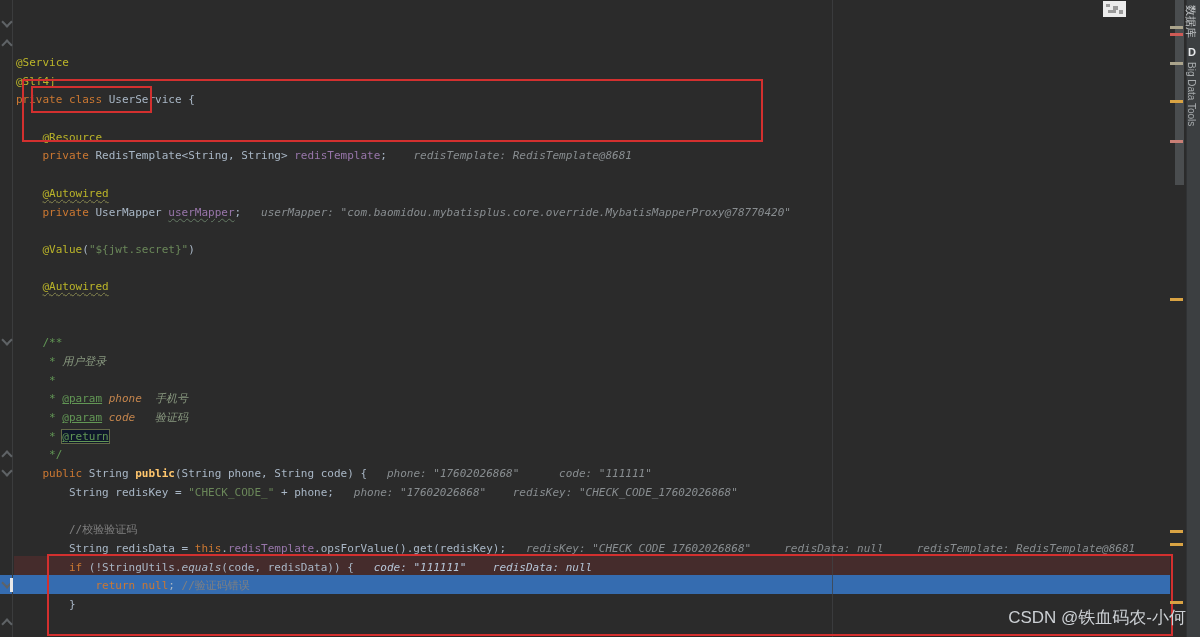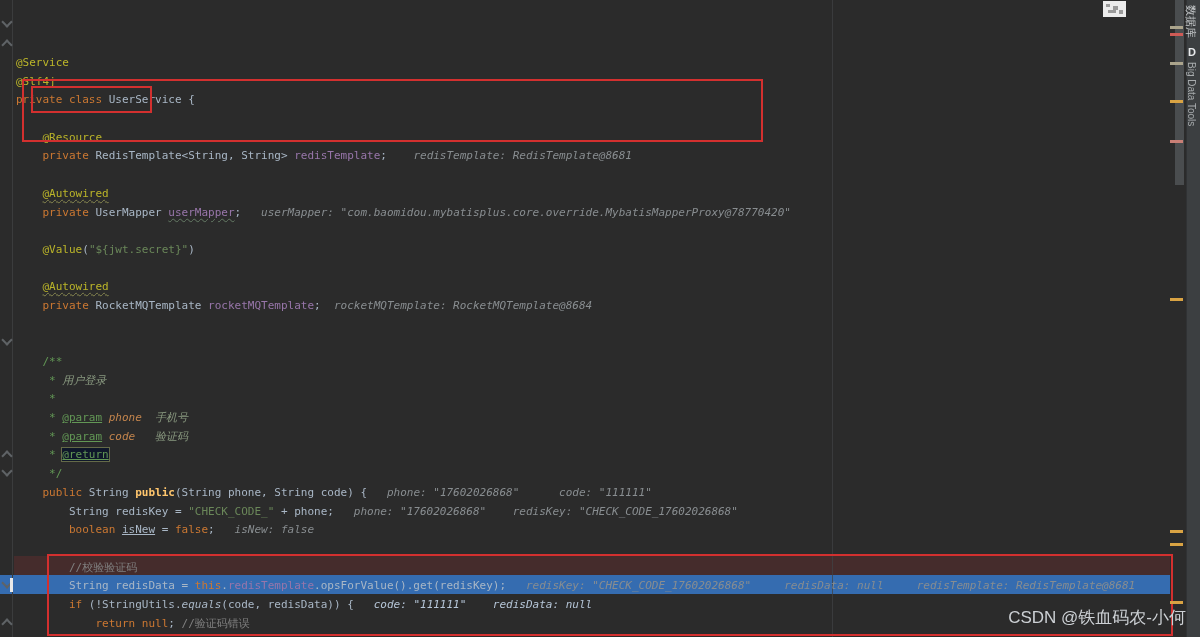--- a/index.html
+++ b/index.html
@@ -76,33 +76,31 @@
       <div class="line">&nbsp;</div>
       <div class="line"><span class="pl">    </span><span class="ann">@Resource</span></div>
       <div class="line"><span class="pl">    </span><span class="kw">private </span><span class="pl">RedisTemplate&lt;String, String&gt; </span><span class="fld">redisTemplate</span><span class="pl">;</span><span class="hint">    redisTemplate: RedisTemplate@8681</span></div>
       <div class="line">&nbsp;</div>
       <div class="line"><span class="pl">    </span><span class="ann wavy">@Autowired</span></div>
       <div class="line"><span class="pl">    </span><span class="kw">private </span><span class="pl">UserMapper </span><span class="fld wavy2">userMapper</span><span class="pl">;</span><span class="hint">   userMapper: "com.baomidou.mybatisplus.core.override.MybatisMapperProxy@78770420"</span></div>
       <div class="line">&nbsp;</div>
       <div class="line"><span class="pl">    </span><span class="ann">@Value</span><span class="pl">(</span><span class="str">"${jwt.secret}"</span><span class="pl">)</span></div>
       <div class="line">&nbsp;</div>
       <div class="line"><span class="pl">    </span><span class="ann wavy">@Autowired</span></div>
-      <div class="line"><span class="pl">    </span><span class="kw">private </span><span class="pl">RocketMQTemplate </span><span class="fld">rocketMQTemplate</span><span class="pl">;</span><span class="hint">  rocketMQTemplate: RocketMQTemplate@8684</span></div>
       <div class="line">&nbsp;</div>
       <div class="line">&nbsp;</div>
       <div class="line"><span class="doc">    /**</span></div>
       <div class="line"><span class="doc">     * </span><span class="docd">用户登录</span></div>
       <div class="line"><span class="doc">     *</span></div>
       <div class="line"><span class="doc">     * </span><span class="doctag">@param</span><span class="doc"> </span><span class="docp">phone</span><span class="doc">  </span><span class="docd">手机号</span></div>
       <div class="line"><span class="doc">     * </span><span class="doctag">@param</span><span class="doc"> </span><span class="docp">code</span><span class="doc">   </span><span class="docd">验证码</span></div>
       <div class="line"><span class="doc">     * </span><span class="doctag rethl">@return</span></div>
       <div class="line"><span class="doc">     */</span></div>
       <div class="line"><span class="pl">    </span><span class="kw">public </span><span class="pl">String </span><span class="mn">public</span><span class="pl">(String phone, String code) {</span><span class="hint">   phone: "17602026868"      code: "111111"</span></div>
       <div class="line"><span class="pl">        String redisKey = </span><span class="str">"CHECK_CODE_"</span><span class="pl"> + phone;</span><span class="hint">   phone: "17602026868"    redisKey: "CHECK_CODE_17602026868"</span></div>
-      <div class="line"><span class="pl">        </span><span class="kw">boolean </span><span class="pl und">isNew</span><span class="pl"> = </span><span class="kw">false</span><span class="pl">;</span><span class="hint">   isNew: false</span></div>
       <div class="line">&nbsp;</div>
       <div class="line"><span class="com">        //校验验证码</span></div>
       <div class="line"><span class="pl">        String redisData = </span><span class="kw">this</span><span class="pl">.</span><span class="fld">redisTemplate</span><span class="pl">.opsForValue().get(redisKey);</span><span class="hint">   redisKey: "CHECK_CODE_17602026868"     redisData: null     redisTemplate: RedisTemplate@8681</span></div>
       <div class="line"><span class="pl">        </span><span class="kw">if</span><span class="pl"> (!StringUtils.</span><span class="pl it">equals</span><span class="pl">(code, redisData)) {</span><span class="hint2">   code: "111111"    redisData: null</span></div>
       <div class="line"><span class="pl">            </span><span class="kw">return</span><span class="pl"> </span><span class="kw">null</span><span class="pl">; </span><span class="com">//验证码错误</span></div>
       <div class="line"><span class="pl">        }</span></div>
     </div>
 
   <div class="redbox" id="rb1"></div>
   <div class="redbox" id="rb2"></div>

